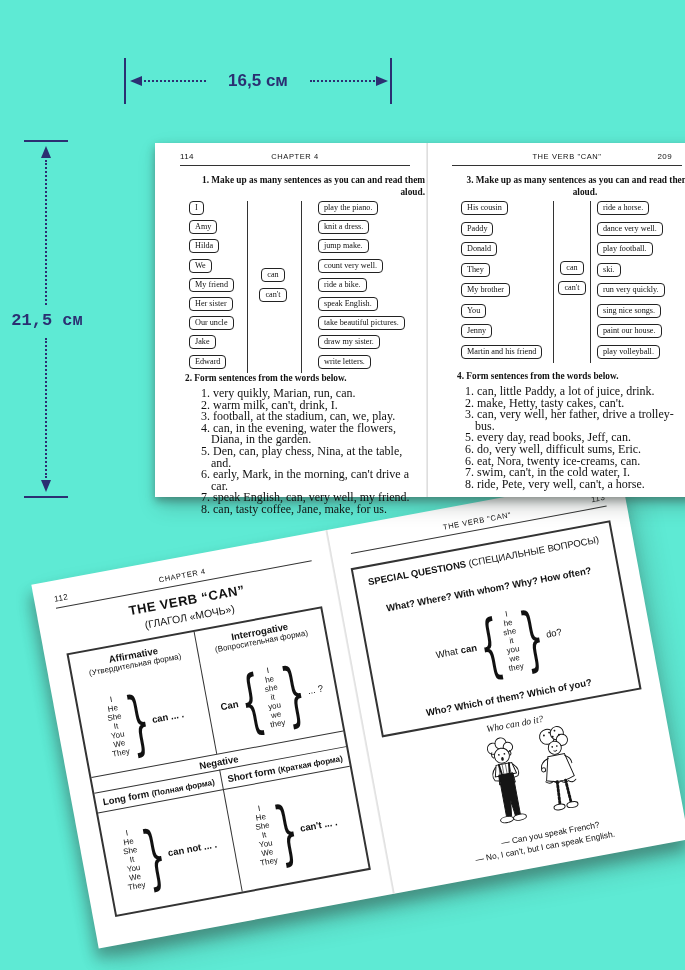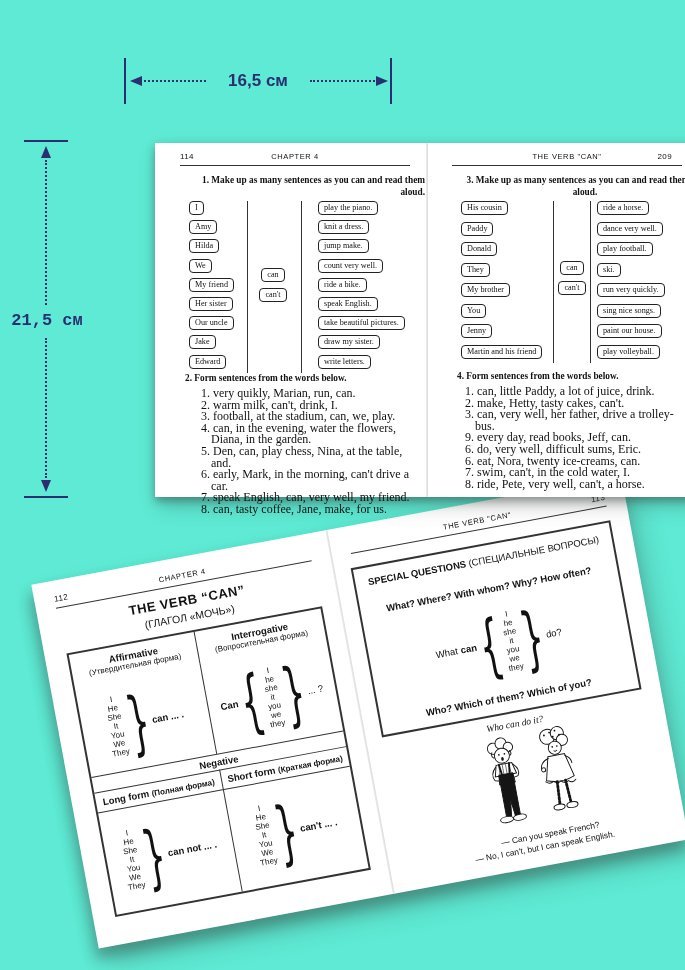--- a/index.html
+++ b/index.html
@@ -366,21 +366,21 @@
         </div>
 
       <p class="ex-title" style="left:302px;top:228px;width:228px;">
         <span>4.</span>
         <span>Form sentences from the words below.</span>
       </p>
       <div class="items" style="left:310px;top:243px;width:214px;">
           <div>1. can, little Paddy, a lot of juice, drink.</div>
           <div>2. make, Hetty, tasty cakes, can't.</div>
           <div>3. can, very well, her father, drive a trolley-bus.</div>
-          <div>9. every day, read books, Jeff, can.</div>
+          <div>5. every day, read books, Jeff, can.</div>
           <div>6. do, very well, difficult sums, Eric.</div>
           <div>6. eat, Nora, twenty ice-creams, can.</div>
           <div>7. swim, can't, in the cold water, I.</div>
           <div>8. ride, Pete, very well, can't, a horse.</div>
         </div>
     </div>
   </div>
 
 </div>
 

